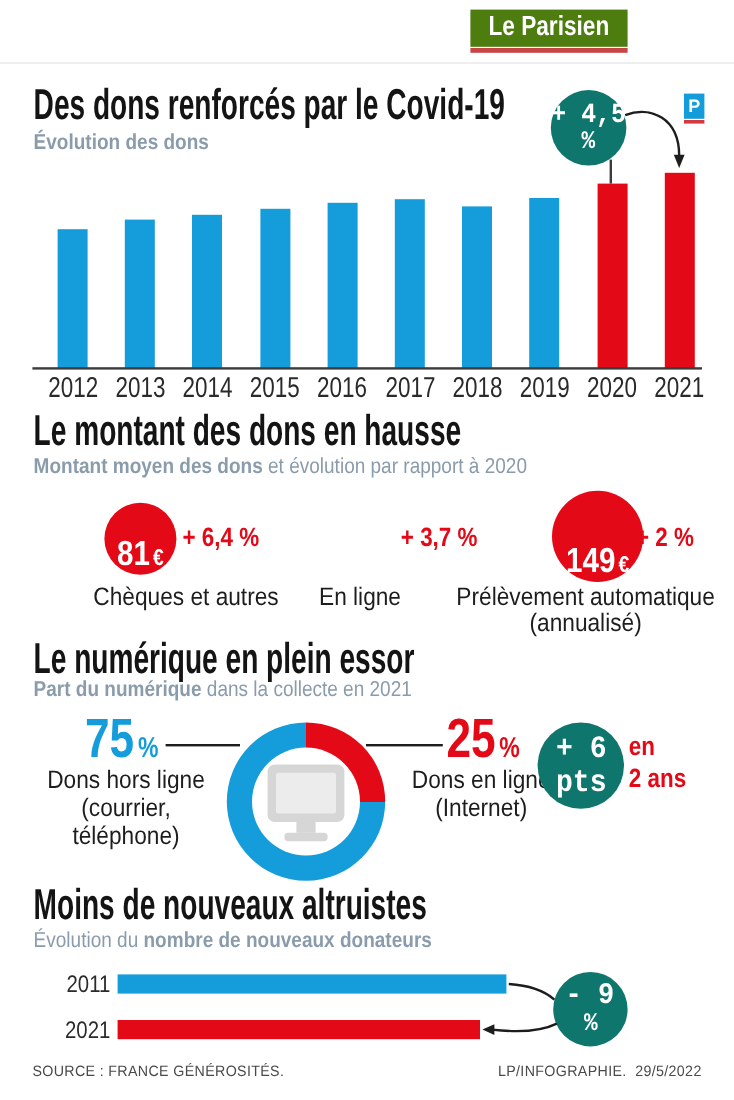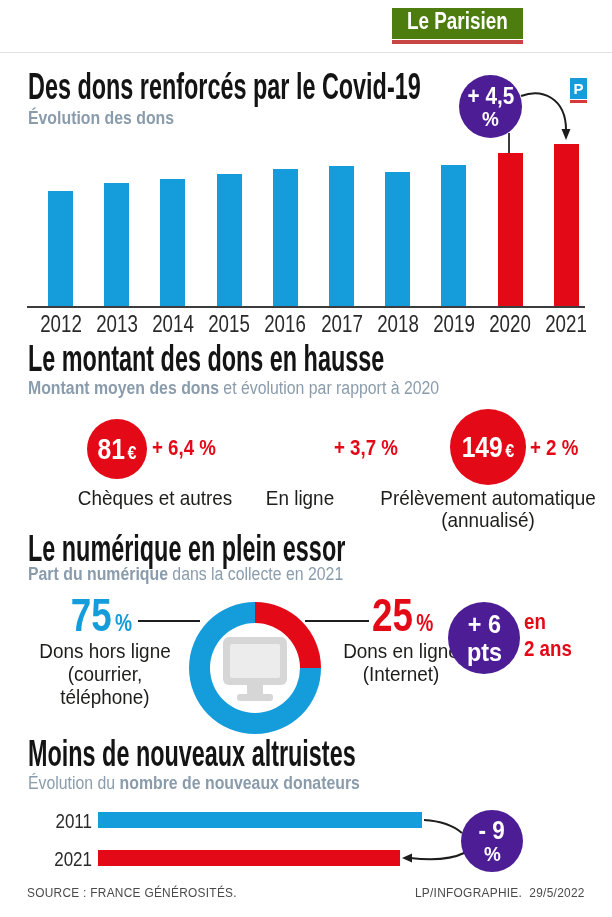--- a/index.html
+++ b/index.html
@@ -25,27 +25,27 @@
   .sub b{font-weight:bold;}
 
   
   .vbar{position:absolute;}
   .yr{position:absolute;font-size:24px;line-height:26px;color:#2A2A2A;text-align:center;
       transform:scaleX(.78);transform-origin:50% 50%;white-space:nowrap;}
   .axis{position:absolute;left:27px;top:306px;width:558px;height:2px;background:#3C3C3C;}
   .stem{position:absolute;left:508px;top:133px;width:2px;height:20px;background:#3C3C3C;}
 
   
-  .badge{position:absolute;background:#4c1d95;border-radius:50%;display:flex;flex-direction:column;
-         align-items:center;justify-content:center;color:#fff;font-weight:bold;}
+  .badge{position:absolute;background:#0f766e;border-radius:50%;display:flex;flex-direction:column;
+         align-items:center;justify-content:center;color:#fff;font-weight:bold;font-family:Liberation Mono, monospace;}
   .badge-line{transform:scaleX(.9);transform-origin:50% 50%;white-space:nowrap;}
 
   
   .stat-circle{position:absolute;background:#E30917;border-radius:50%;display:flex;
-               align-items:center;justify-content:center;}
+               align-items:flex-end;justify-content:center;}
   .stat-val{color:#fff;font-weight:bold;white-space:nowrap;transform:scaleX(.85);transform-origin:50% 50%;}
   .stat-val .v{font-size:29px;}
   .stat-val .cur{font-size:19px;margin-left:3px;}
   .stat-change{position:absolute;font-size:22px;line-height:24px;font-weight:bold;color:#E30917;
                white-space:nowrap;transform:scaleX(.85);transform-origin:0 50%;}
   .stat-label{position:absolute;font-size:21px;line-height:22px;color:#1D1D1B;text-align:center;
               transform:scaleX(.9);transform-origin:50% 50%;}
 
   
   .pct{position:absolute;font-weight:bold;white-space:nowrap;}
@@ -141,21 +141,21 @@
   <div class="stat-change" style="left:152px;top:436px">+ 6,4 %</div>
   <div class="stat-label" style="left:55px;top:487px;width:200px">
     <div>Chèques et autres</div>
   </div>
 
   <div class="stat-change" style="left:334px;top:436px">+ 3,7 %</div>
   <div class="stat-label" style="left:220px;top:487px;width:160px">
     <div>En ligne</div>
   </div>
 
-  <div class="stat-circle" style="left:450px;top:409px;width:76px;height:76px">
+  <div class="stat-circle" style="left:460px;top:409px;width:76px;height:76px">
     <span class="stat-val"><span class="v">149</span><span class="cur">€</span></span>
   </div>
   <div class="stat-change" style="left:530px;top:436px">+ 2 %</div>
   <div class="stat-label" style="left:368px;top:487px;width:240px">
     <div>Prélèvement automatique</div>
     <div>(annualisé)</div>
   </div>
 
   <div class="h1" style="top:531px">Le numérique en plein essor</div>
   <div class="sub" style="top:564px"><b>Part du numérique</b><span> dans la collecte en 2021</span></div>

